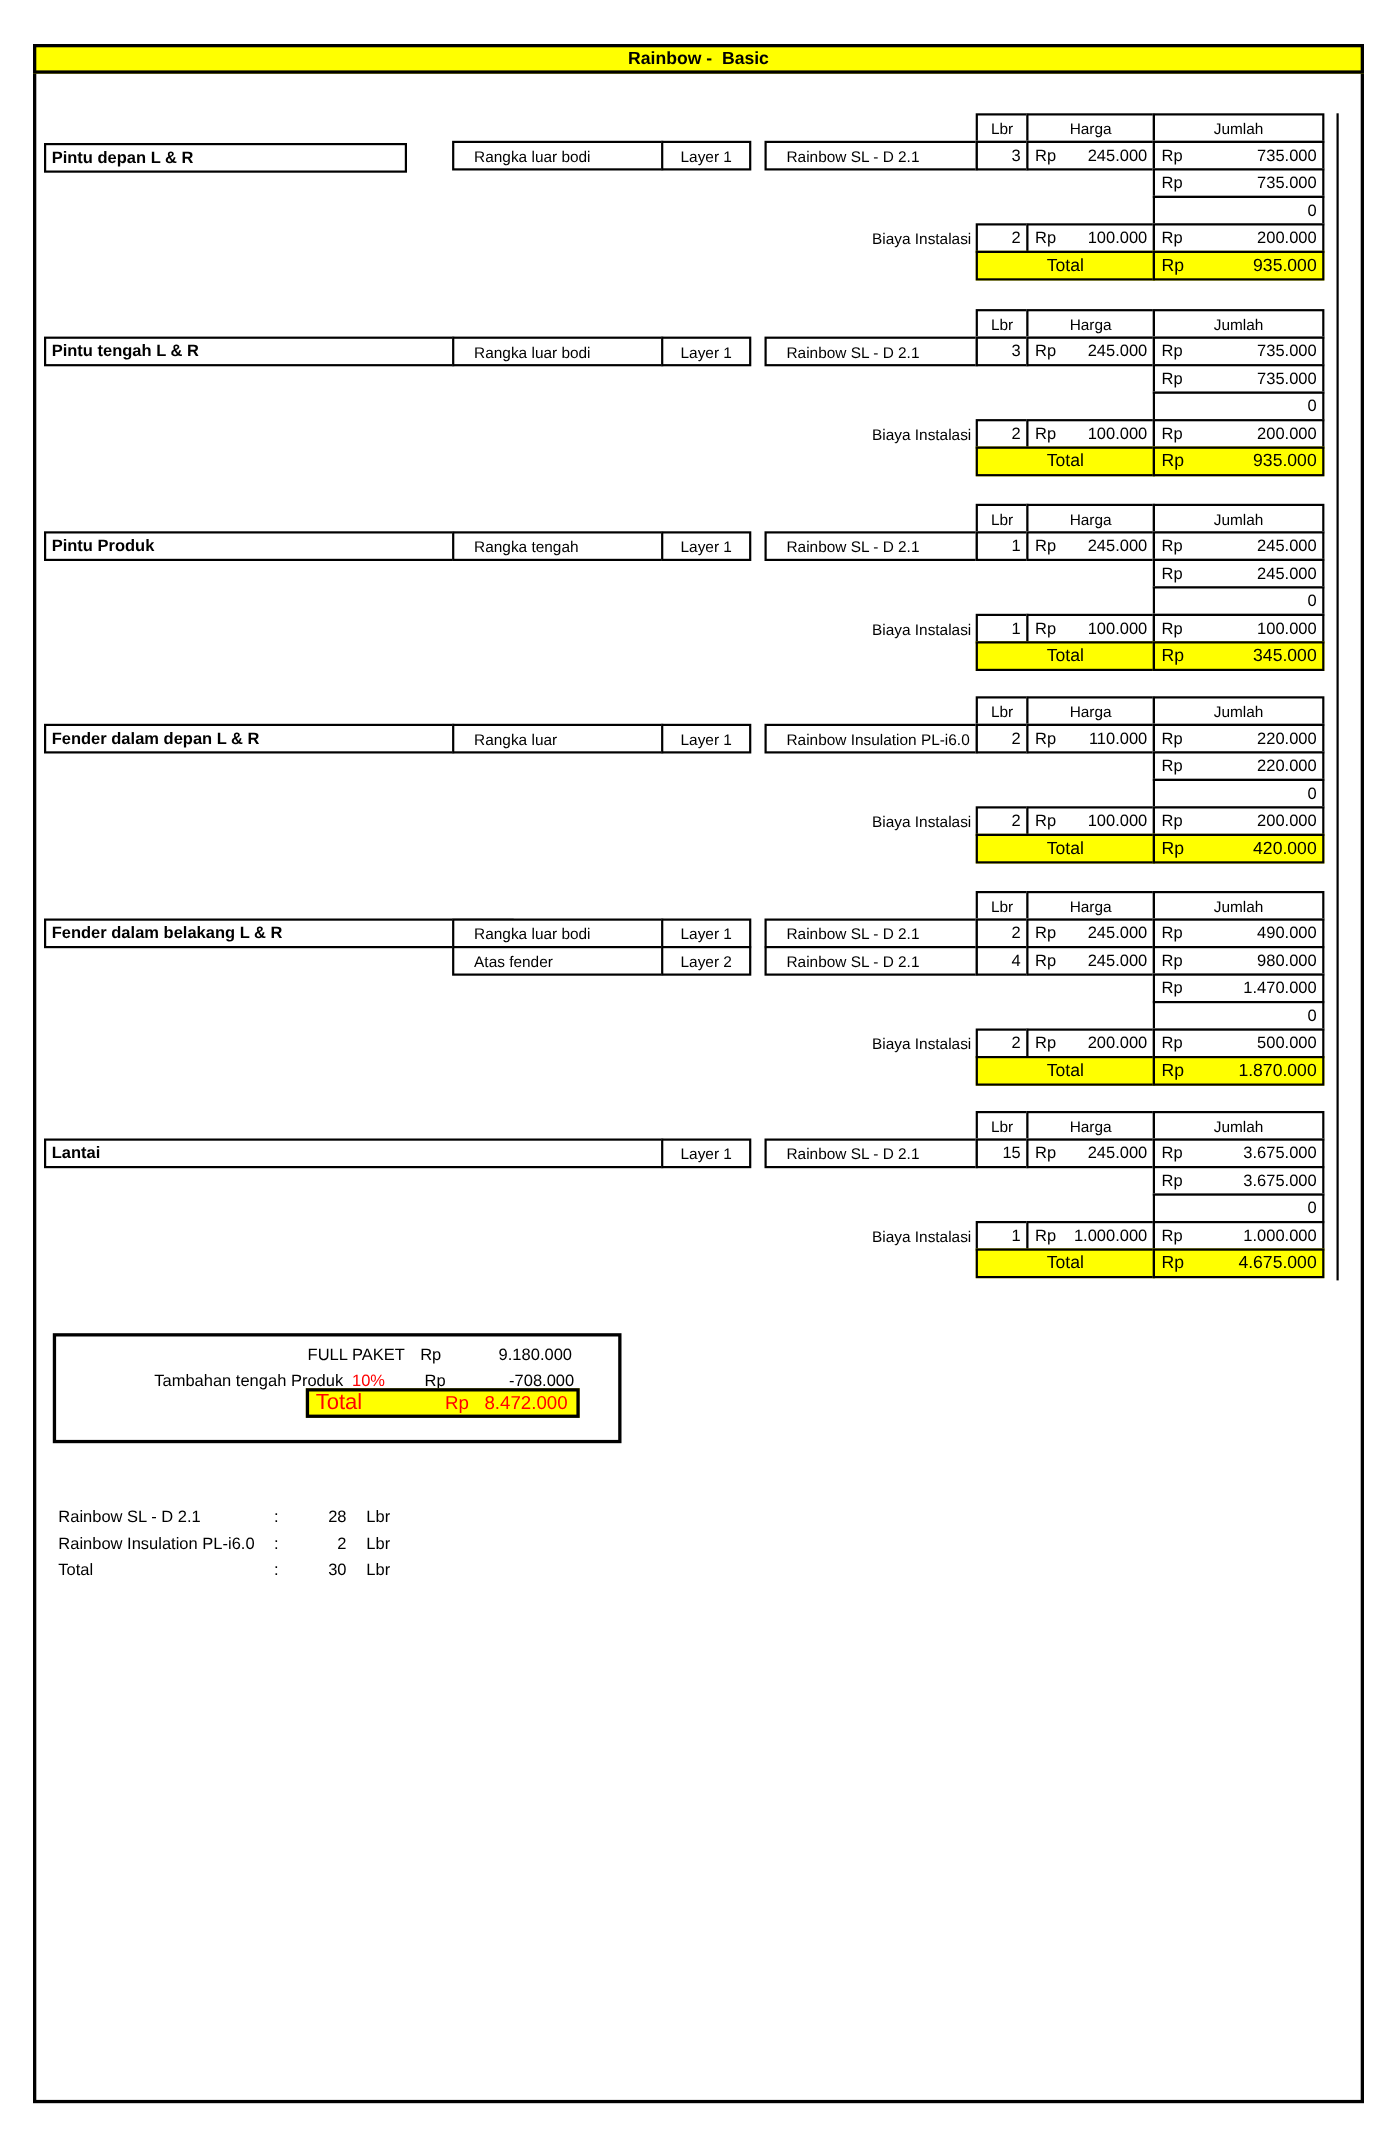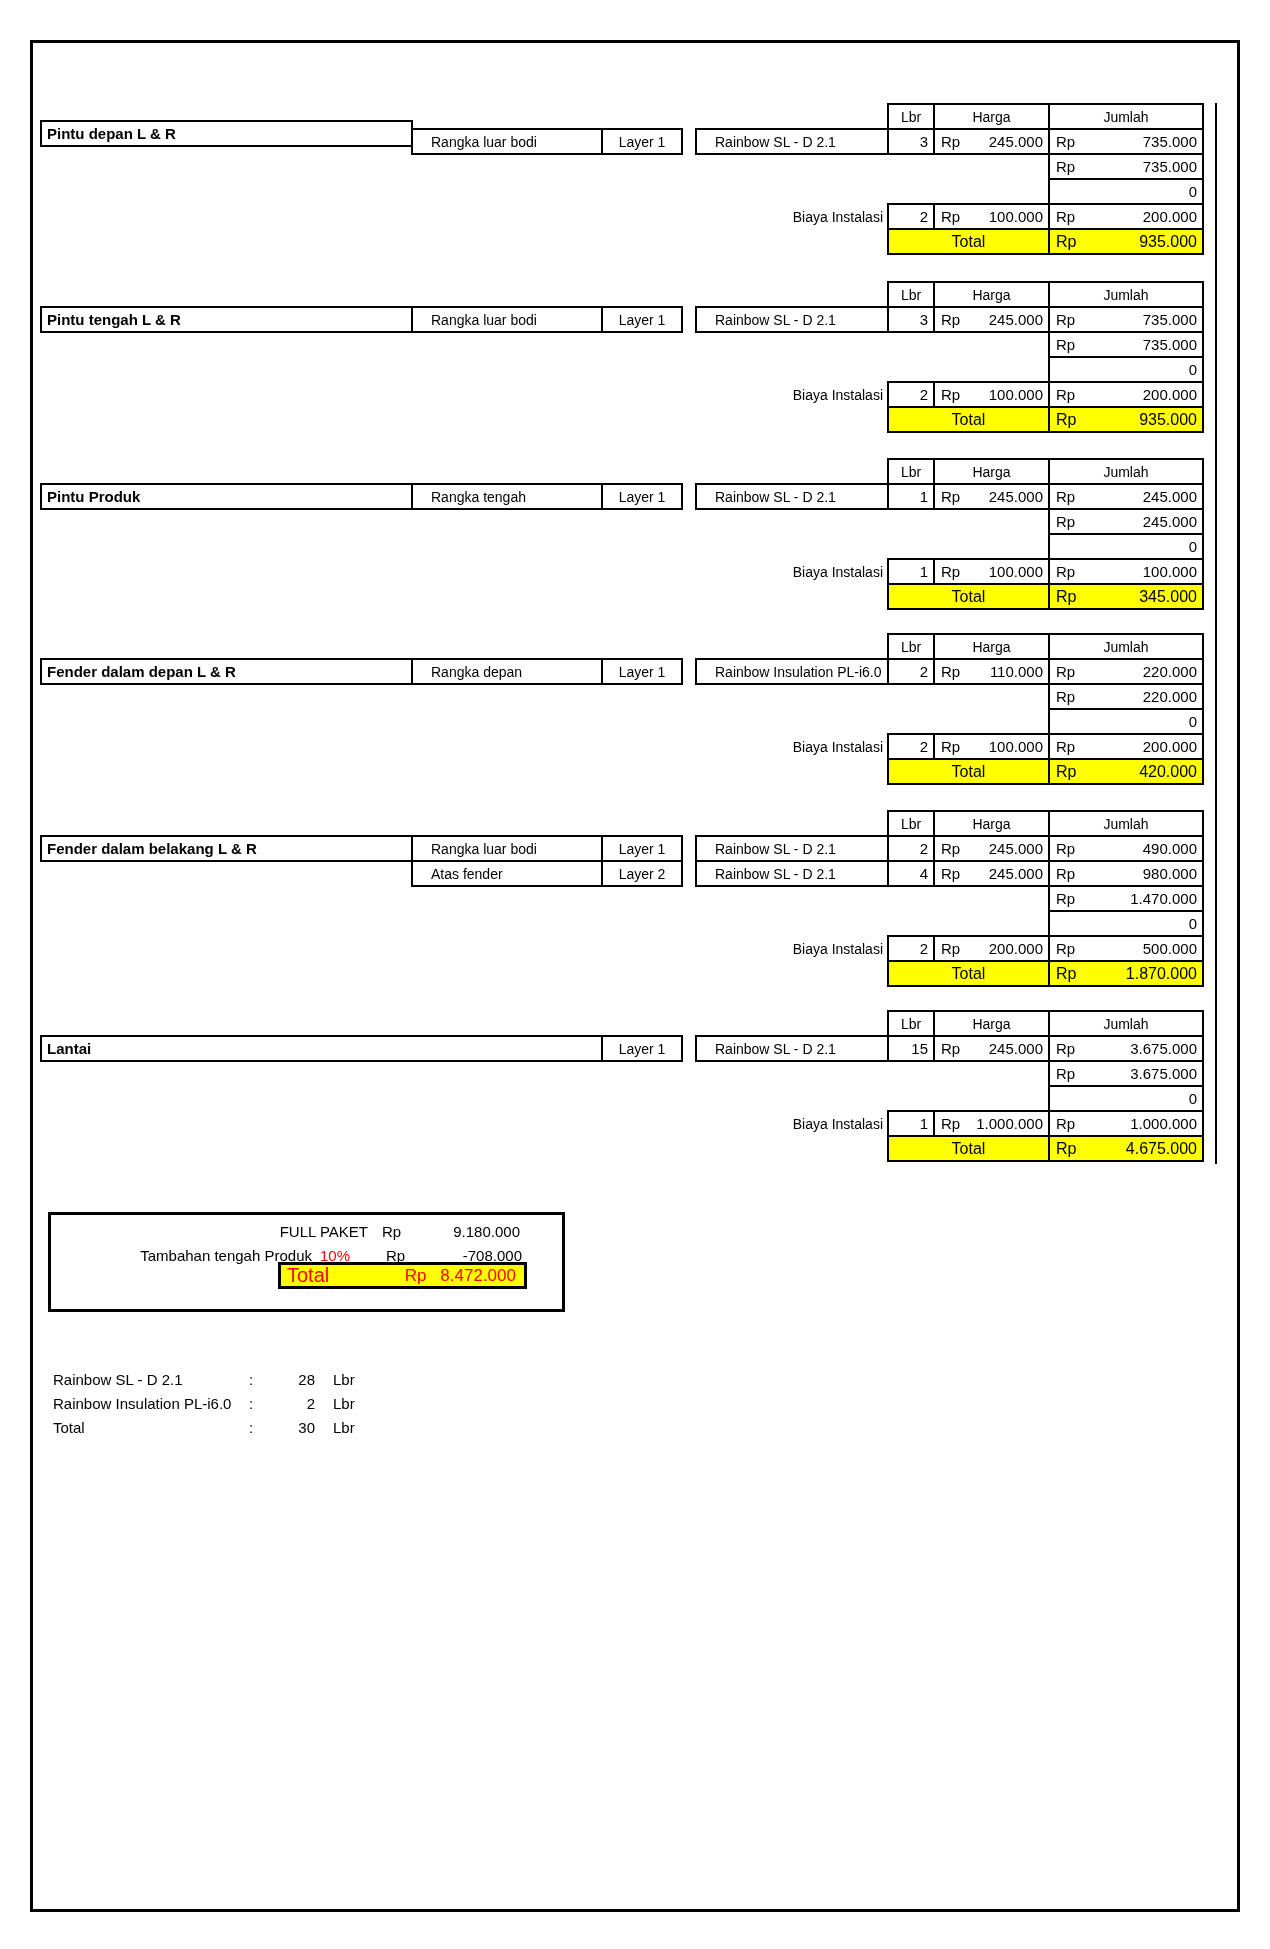--- a/index.html
+++ b/index.html
@@ -43,27 +43,30 @@
   .mat-name{width:196px;}
   .mat-colon{width:22px;}
   .mat-qty{width:44px;text-align:right;display:inline-block;}
   .mat-unit{margin-left:18px;}
 </style>
 </head>
 <body>
 
 <div id="page">
   <div id="page-border"></div>
+  <div id="title-bar">
+    <span>Rainbow -  Basic</span>
+  </div>
   <div id="right-gridline"></div>
 
   <div id="sections-root">
       <div class="box hdr" style="left: 887px; width: 48px; top: 103px;">Lbr</div>
       <div class="box hdr" style="left: 933px; width: 117px; top: 103px;">Harga</div>
       <div class="box hdr" style="left: 1048px; width: 156px; top: 103px;">Jumlah</div>
-      <div class="box namebox" style="left: 40px; width: 373px; top: 120px;">Pintu depan L &amp; R</div>
+      <div class="box namebox" style="left: 40px; width: 330px; top: 130px;">Pintu depan L &amp; R</div>
       <div class="box txt" style="left: 411px; width: 192px; top: 128px;">Rangka luar bodi</div>
       <div class="box ctr" style="left: 601px; width: 82px; top: 128px;">Layer 1</div>
       <div class="box txt" style="left: 695px; width: 194px; top: 128px;">Rainbow SL - D 2.1</div>
       <div class="box num" style="left: 887px; width: 48px; top: 128px;">3</div>
       <div class="box money " style="left: 933px; width: 117px; top: 128px;">
         <span>Rp</span>
         <span>245.000</span>
       </div>
       <div class="box money " style="left: 1048px; width: 156px; top: 128px;">
         <span>Rp</span>
@@ -158,21 +161,21 @@
       </div>
       <div class="box ylw total-label" style="left: 887px; width: 163px; top: 583px;">Total</div>
       <div class="box money ylw total-money" style="left: 1048px; width: 156px; top: 583px;">
         <span>Rp</span>
         <span>345.000</span>
       </div>
       <div class="box hdr" style="left: 887px; width: 48px; top: 633px;">Lbr</div>
       <div class="box hdr" style="left: 933px; width: 117px; top: 633px;">Harga</div>
       <div class="box hdr" style="left: 1048px; width: 156px; top: 633px;">Jumlah</div>
       <div class="box namebox" style="left: 40px; width: 373px; top: 658px;">Fender dalam depan L &amp; R</div>
-      <div class="box txt" style="left: 411px; width: 192px; top: 658px;">Rangka depan</div>
+      <div class="box txt" style="left: 411px; width: 192px; top: 658px;">Rangka luar</div>
       <div class="box ctr" style="left: 601px; width: 82px; top: 658px;">Layer 1</div>
       <div class="box txt" style="left: 695px; width: 194px; top: 658px;">Rainbow Insulation PL-i6.0</div>
       <div class="box num" style="left: 887px; width: 48px; top: 658px;">2</div>
       <div class="box money " style="left: 933px; width: 117px; top: 658px;">
         <span>Rp</span>
         <span>110.000</span>
       </div>
       <div class="box money " style="left: 1048px; width: 156px; top: 658px;">
         <span>Rp</span>
         <span>220.000</span>

